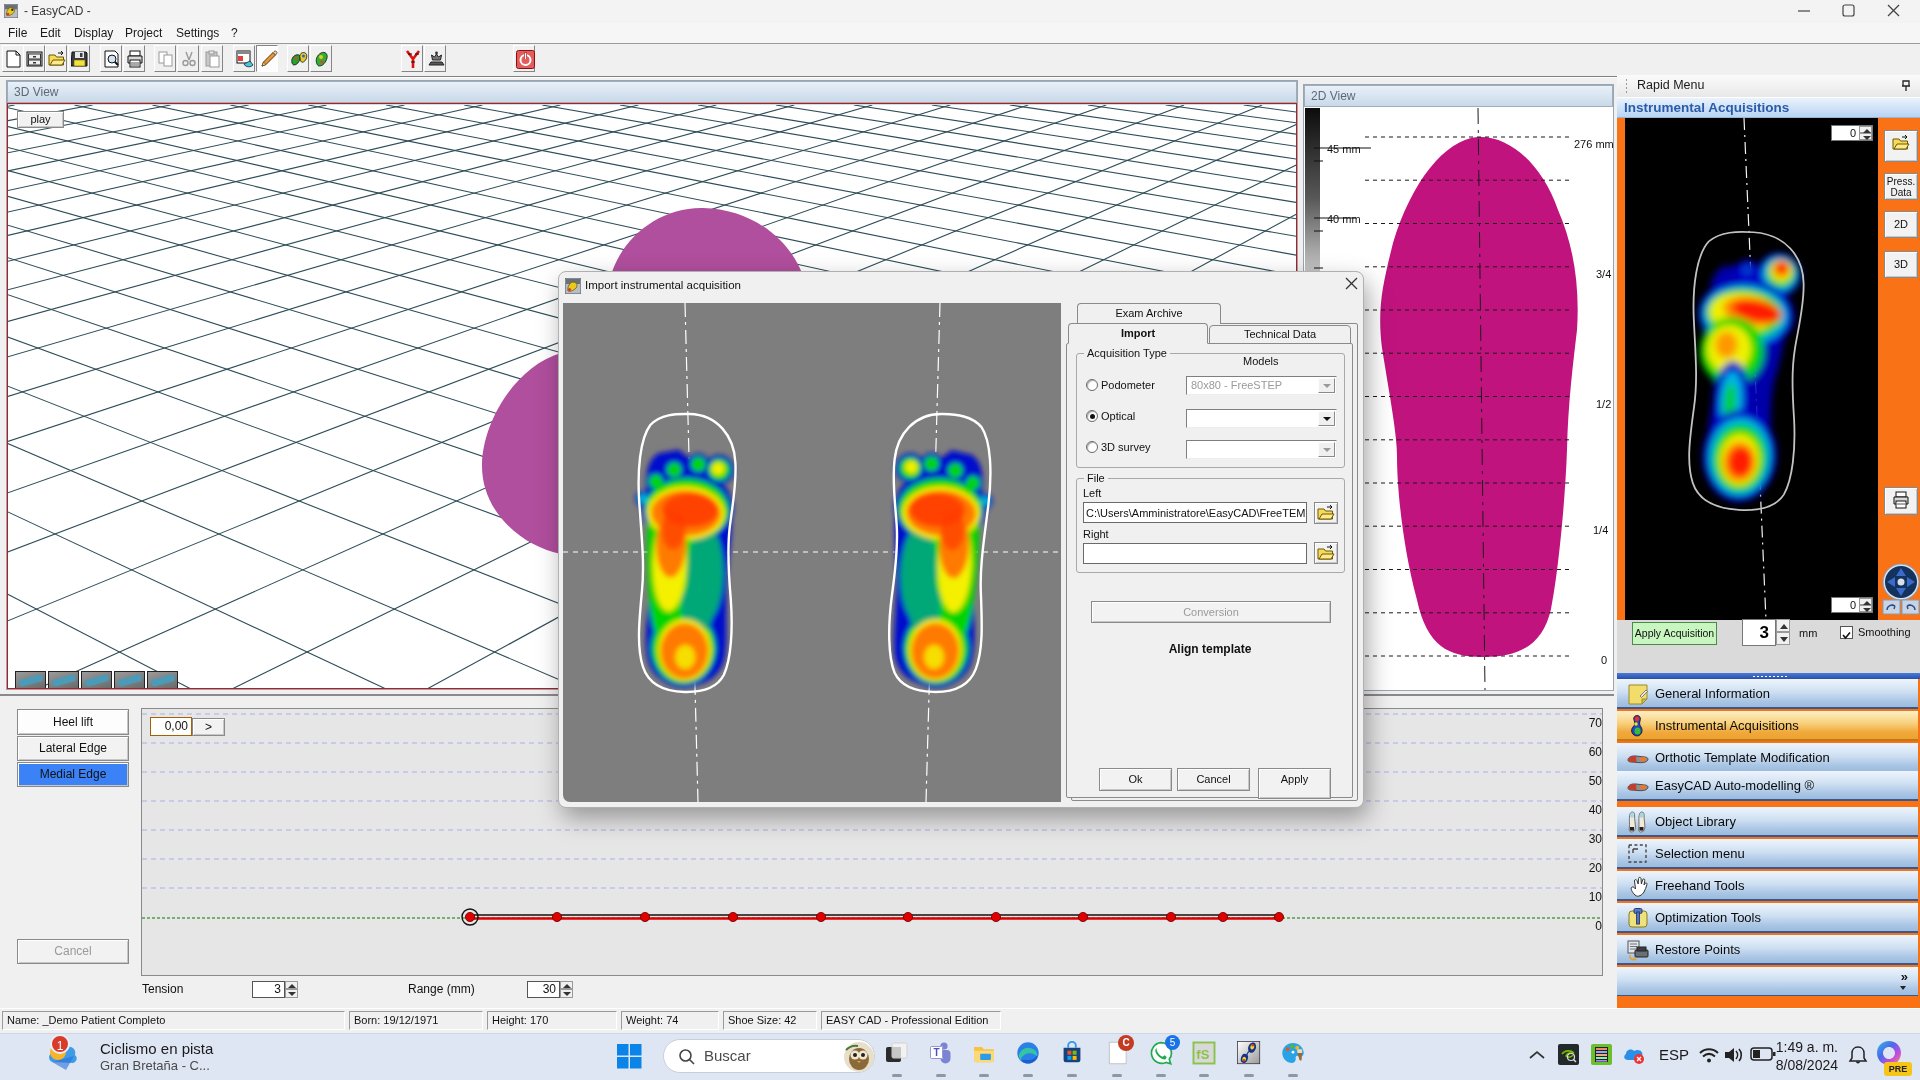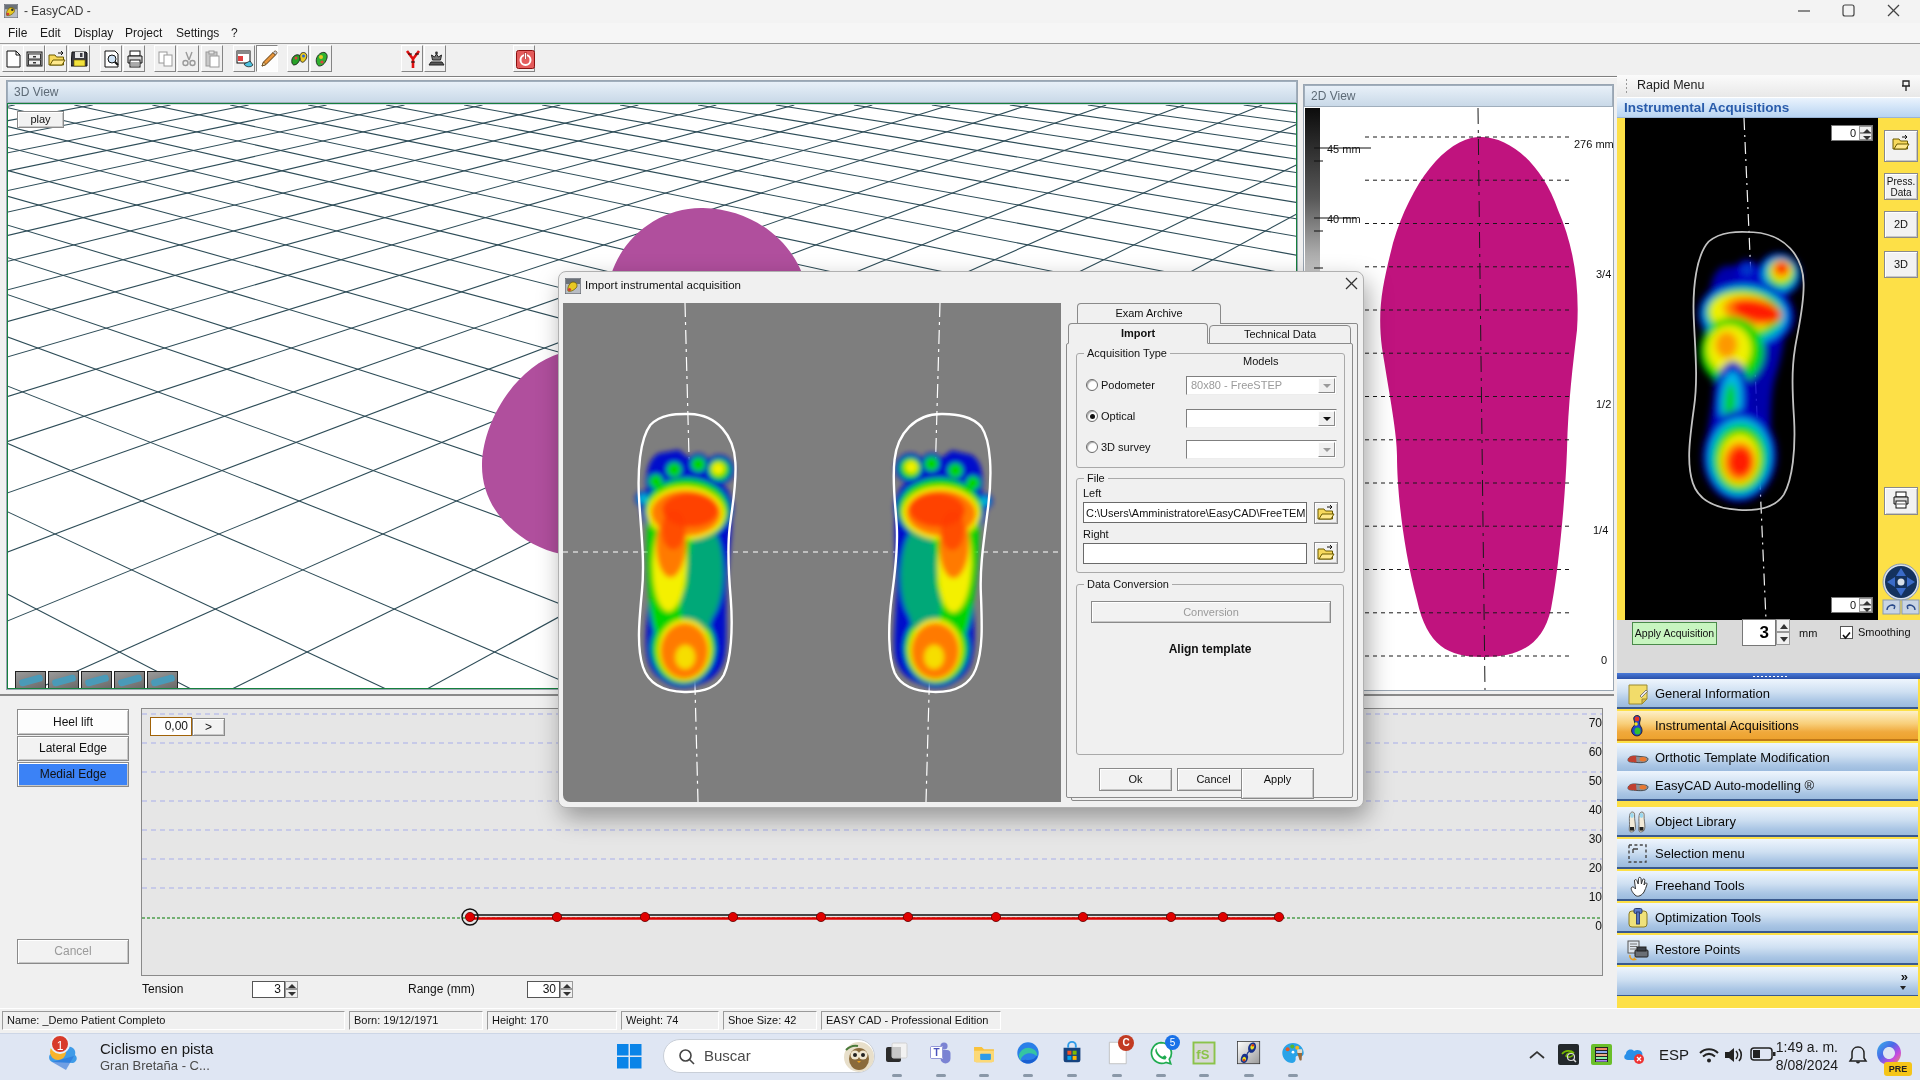--- a/index.html
+++ b/index.html
@@ -153,21 +153,21 @@
   </div>
 <div class="tbtn" style="left:513px;border:1px solid;border-color:#fff #858585 #858585 #fff;background:#f0f0f0">
     <svg width="19" height="19" viewBox="0 0 19 19">
       <rect x="0.5" y="0.5" width="18" height="18" rx="2" fill="#e45c5c" stroke="#8a1010"></rect>
       <circle cx="9.5" cy="10" r="5" fill="none" stroke="#fff" stroke-width="2"></circle>
       <line x1="9.5" y1="2.5" x2="9.5" y2="9" stroke="#a01414" stroke-width="3"></line>
       <line x1="9.5" y1="3" x2="9.5" y2="9" stroke="#fff" stroke-width="1.6"></line>
     </svg>
   </div>
 <div class="a" style="left:0;top:76px;width:1920px;height:2px;background:#808080;border-bottom:1px solid #fff"></div>
-<div class="a" style="left:6px;top:80px;width:1292px;height:610px;border:1px solid #99a5b2;background:#15803d">
+<div class="a" style="left:6px;top:80px;width:1292px;height:610px;border:1px solid #99a5b2;background:#b91c1c">
     <div class="hdr" style="height:22px">3D View</div>
     <div class="a" style="left:1px;top:23px;width:1288px;height:584px;background:#fff;overflow:hidden;border-top:1px solid #d5dde5">
       <svg class="a" style="left:0;top:0" width="1289" height="584">
         <g stroke="#2e4d58" stroke-width="1.1">
           <line x1="6.7" y1="0.0" x2="-3286.0" y2="584.0"></line>
           <line x1="84.7" y1="0.0" x2="-3091.0" y2="584.0"></line>
           <line x1="162.6" y1="0.0" x2="-2896.0" y2="584.0"></line>
           <line x1="240.6" y1="0.0" x2="-2701.0" y2="584.0"></line>
           <line x1="318.6" y1="0.0" x2="-2506.0" y2="584.0"></line>
           <line x1="396.5" y1="0.0" x2="-2311.0" y2="584.0"></line>
@@ -276,21 +276,21 @@
       </svg>
       <div class="lbl a" style="left:22px;top:35px">45 mm</div>
       <div class="lbl a" style="left:22px;top:105px">40 mm</div>
       <div class="lbl a" style="left:269px;top:30px">276 mm</div>
       <div class="lbl a" style="left:291px;top:160px">3/4</div>
       <div class="lbl a" style="left:291px;top:290px">1/2</div>
       <div class="lbl a" style="left:288px;top:416px">1/4</div>
       <div class="lbl a" style="left:296px;top:546px">0</div>
     </div>
   </div>
-<div class="a" style="left:1617px;top:75px;width:303px;height:933px;background:#fde047">
+<div class="a" style="left:1617px;top:75px;width:303px;height:933px;background:#f97316">
     <div class="a" style="left:0;top:0;width:303px;height:22px;background:linear-gradient(#fbfbfb,#e8e8e8)">
       <div class="a" style="left:8px;top:3px;width:3px;height:16px;background-image:radial-gradient(circle,#999 35%,transparent 40%);background-size:3px 4px"></div>
       <div class="a" style="left:20px;top:3px;font-size:12.5px;color:#1a1a1a">Rapid Menu</div>
       <svg class="a" style="left:283px;top:4px" width="12" height="14">
         <path d="M3 2 h6 v5 h-6z M2 7 h8 M6 7 v5" stroke="#222" stroke-width="1.3" fill="none"></path>
       </svg>
     </div>
     <div class="a" style="left:0;top:22px;width:303px;height:21px;background:linear-gradient(#eaf3fd,#b8d4f2);border-top:1px solid #fff;border-bottom:1px solid #9ab4d4">
       <div class="a" style="left:7px;top:2px;font-size:13.5px;font-weight:bold;color:#2a5cab">Instrumental Acquisitions</div>
     </div>
@@ -671,28 +671,25 @@
         <path d="M2 15 l3-5 h12 l-3 5z" fill="#ffe98c" stroke="#6b5a00"></path>
         <path d="M10 3 h5 m0 0 l-2-2 m2 2 l-2 2" stroke="#111" fill="none"></path>
       </svg></div>
     <div class="lbl a" style="left:524px;top:256px">Right</div>
     <div class="a" style="left:524px;top:271px;width:224px;height:21px;background:#fff;border:1px solid #6a6a6a"></div>
     <div class="btn a" style="left:755px;top:270px;width:24px;height:22px"><svg width="18" height="18" viewBox="0 0 18 18" style="margin-top:1px">
         <path d="M1 5 h6 l1.5 2 h7 v8 h-14.5z" fill="#f7d95c" stroke="#6b5a00"></path>
         <path d="M2 15 l3-5 h12 l-3 5z" fill="#ffe98c" stroke="#6b5a00"></path>
         <path d="M10 3 h5 m0 0 l-2-2 m2 2 l-2 2" stroke="#111" fill="none"></path>
       </svg></div>
-    <div class="grp a" style="left:517px;top:312px;width:268px;height:171px">
-      <span>Data Conversion</span>
-    </div>
     <div class="btn a" style="left:532px;top:329px;width:240px;height:22px;line-height:20px;color:#9a9a9a">Conversion</div>
     <div class="a" style="left:517px;top:370px;width:268px;text-align:center;font-size:12px;font-weight:bold;color:#111">Align template</div>
     <div class="btn a" style="left:540px;top:496px;width:73px;height:23px;line-height:21px">Ok</div>
     <div class="btn a" style="left:618px;top:496px;width:73px;height:23px;line-height:21px">Cancel</div>
-    <div class="btn a" style="left:682px;top:496px;width:73px;height:31px;line-height:21px">Apply</div>
+    <div class="btn a" style="left:699px;top:496px;width:73px;height:31px;line-height:21px">Apply</div>
   </div>
 <div class="a" style="left:0;top:1033px;width:1920px;height:47px;background:#dfe6f3;border-top:1px solid #cdd6e6"></div>
 <svg class="a" style="left:44px;top:1040px" width="36" height="34">
     <path d="M8 22 C4 20 4 14 9 12 C10 7 16 5 20 8 C26 4 33 9 31 15 C34 17 33 22 29 23z" fill="#3e9be8"></path>
     <circle cx="14" cy="12" r="8" fill="#f7b32a"></circle>
     <path d="M8 22 l14 8 8-14" fill="#2a6fd8" opacity="0.6"></path>
   </svg>
 <div class="a" style="left:50px;top:1034px;width:20px;height:20px;border-radius:50%;background:#d83b2a;color:#fff;font-size:12px;text-align:center;line-height:20px;border:2px solid #e9f0f8">1</div>
 <div class="a" style="left:100px;top:1040px;font-size:15px;color:#1a1a1a">Ciclismo en pista</div>
 <div class="a" style="left:100px;top:1058px;font-size:13px;color:#4a4a4a">Gran Bretaña - C...</div>

